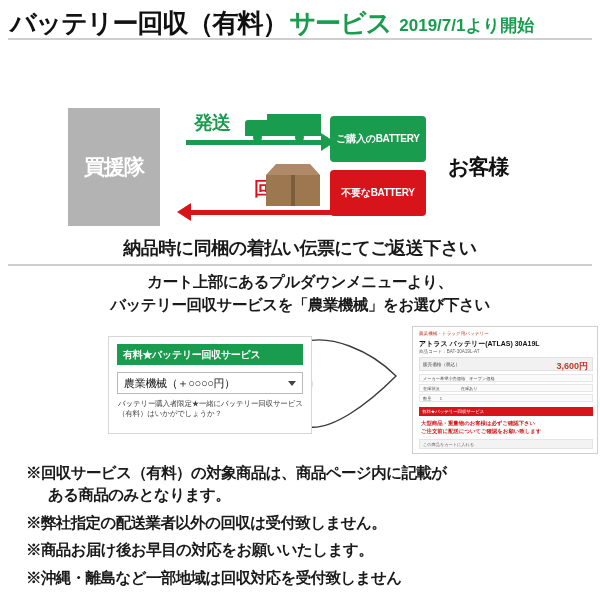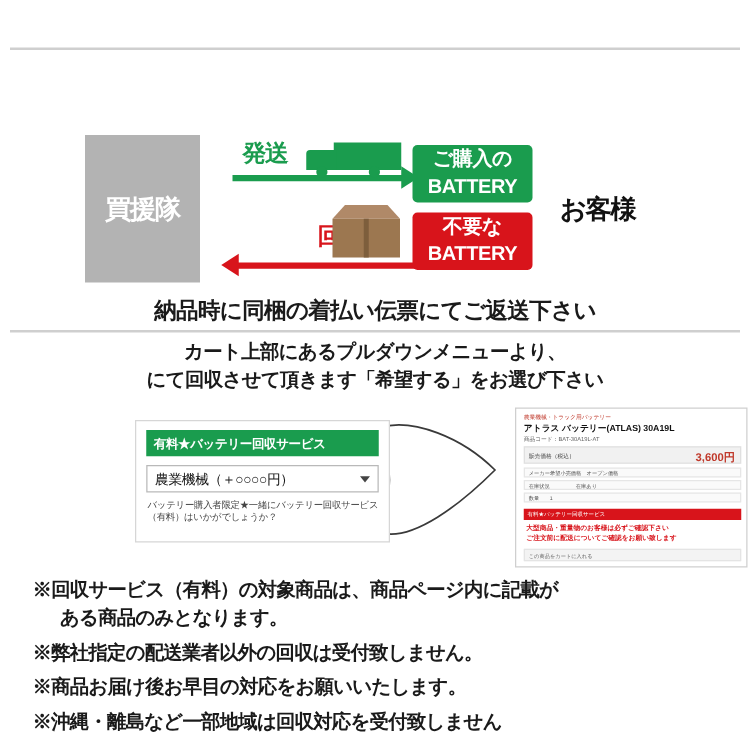--- a/index.html
+++ b/index.html
@@ -247,25 +247,24 @@
   }
 
   
   .bat-box {
     position: absolute;
     width: 96px;
     height: 46px;
     border-radius: 4px;
     color: #ffffff;
     text-align: center;
-    font-size: 16px;
+    font-size: 10px;
     font-weight: bold;
     line-height: 1.35;
     display: flex;
-    flex-direction: column;
     align-items: center;
     justify-content: center;
     letter-spacing: -0.3px;
   }
   .bat-green {
     left: 270px;
     top: 8px;
     background: #1a9c4e;
   }
   .bat-red {
@@ -518,20 +517,25 @@
   .notes .note .cont {
     display: block;
     padding-left: 22px;
   }
 </style>
 </head>
 <body>
 
 <div class="page">
 
+  <div class="header">
+    <span class="title-main">バッテリー回収（有料）</span>
+    <span class="title-service">サービス</span>
+    <span class="title-date">2019/7/1より開始</span>
+  </div>
   <div class="hr-top"></div>
 
 
   <div class="diagram">
 
     <div class="shop-box">
       <span class="shop-label">買援隊</span>
     </div>
 
     <div class="send-label">発送</div>
@@ -564,21 +568,21 @@
     </div>
 
     <div class="customer-label">お客様</div>
   </div>
 
   <div class="notice-return">納品時に同梱の着払い伝票にてご返送下さい</div>
   <div class="hr-mid"></div>
 
   <div class="instruction">
     <div>カート上部にあるプルダウンメニューより、</div>
-    <div>にて回収させて頂きます「希望する」をお選び下さい</div>
+    <div>バッテリー回収サービスを「農業機械」をお選び下さい</div>
   </div>
 
   <svg class="connector" viewBox="0 0 104 112">
     <path d="M4,12 C30,4 70,20 96,46 C70,72 30,104 4,96 C14,72 14,36 4,12 Z" fill="none" stroke="#3a3a3a" stroke-width="1.4"></path>
   </svg>
 
   <div class="dropdown-panel">
     <div class="dd-head">有料★バッテリー回収サービス</div>
     <div class="dd-select">
       <span>農業機械（＋○○○○円）</span>

